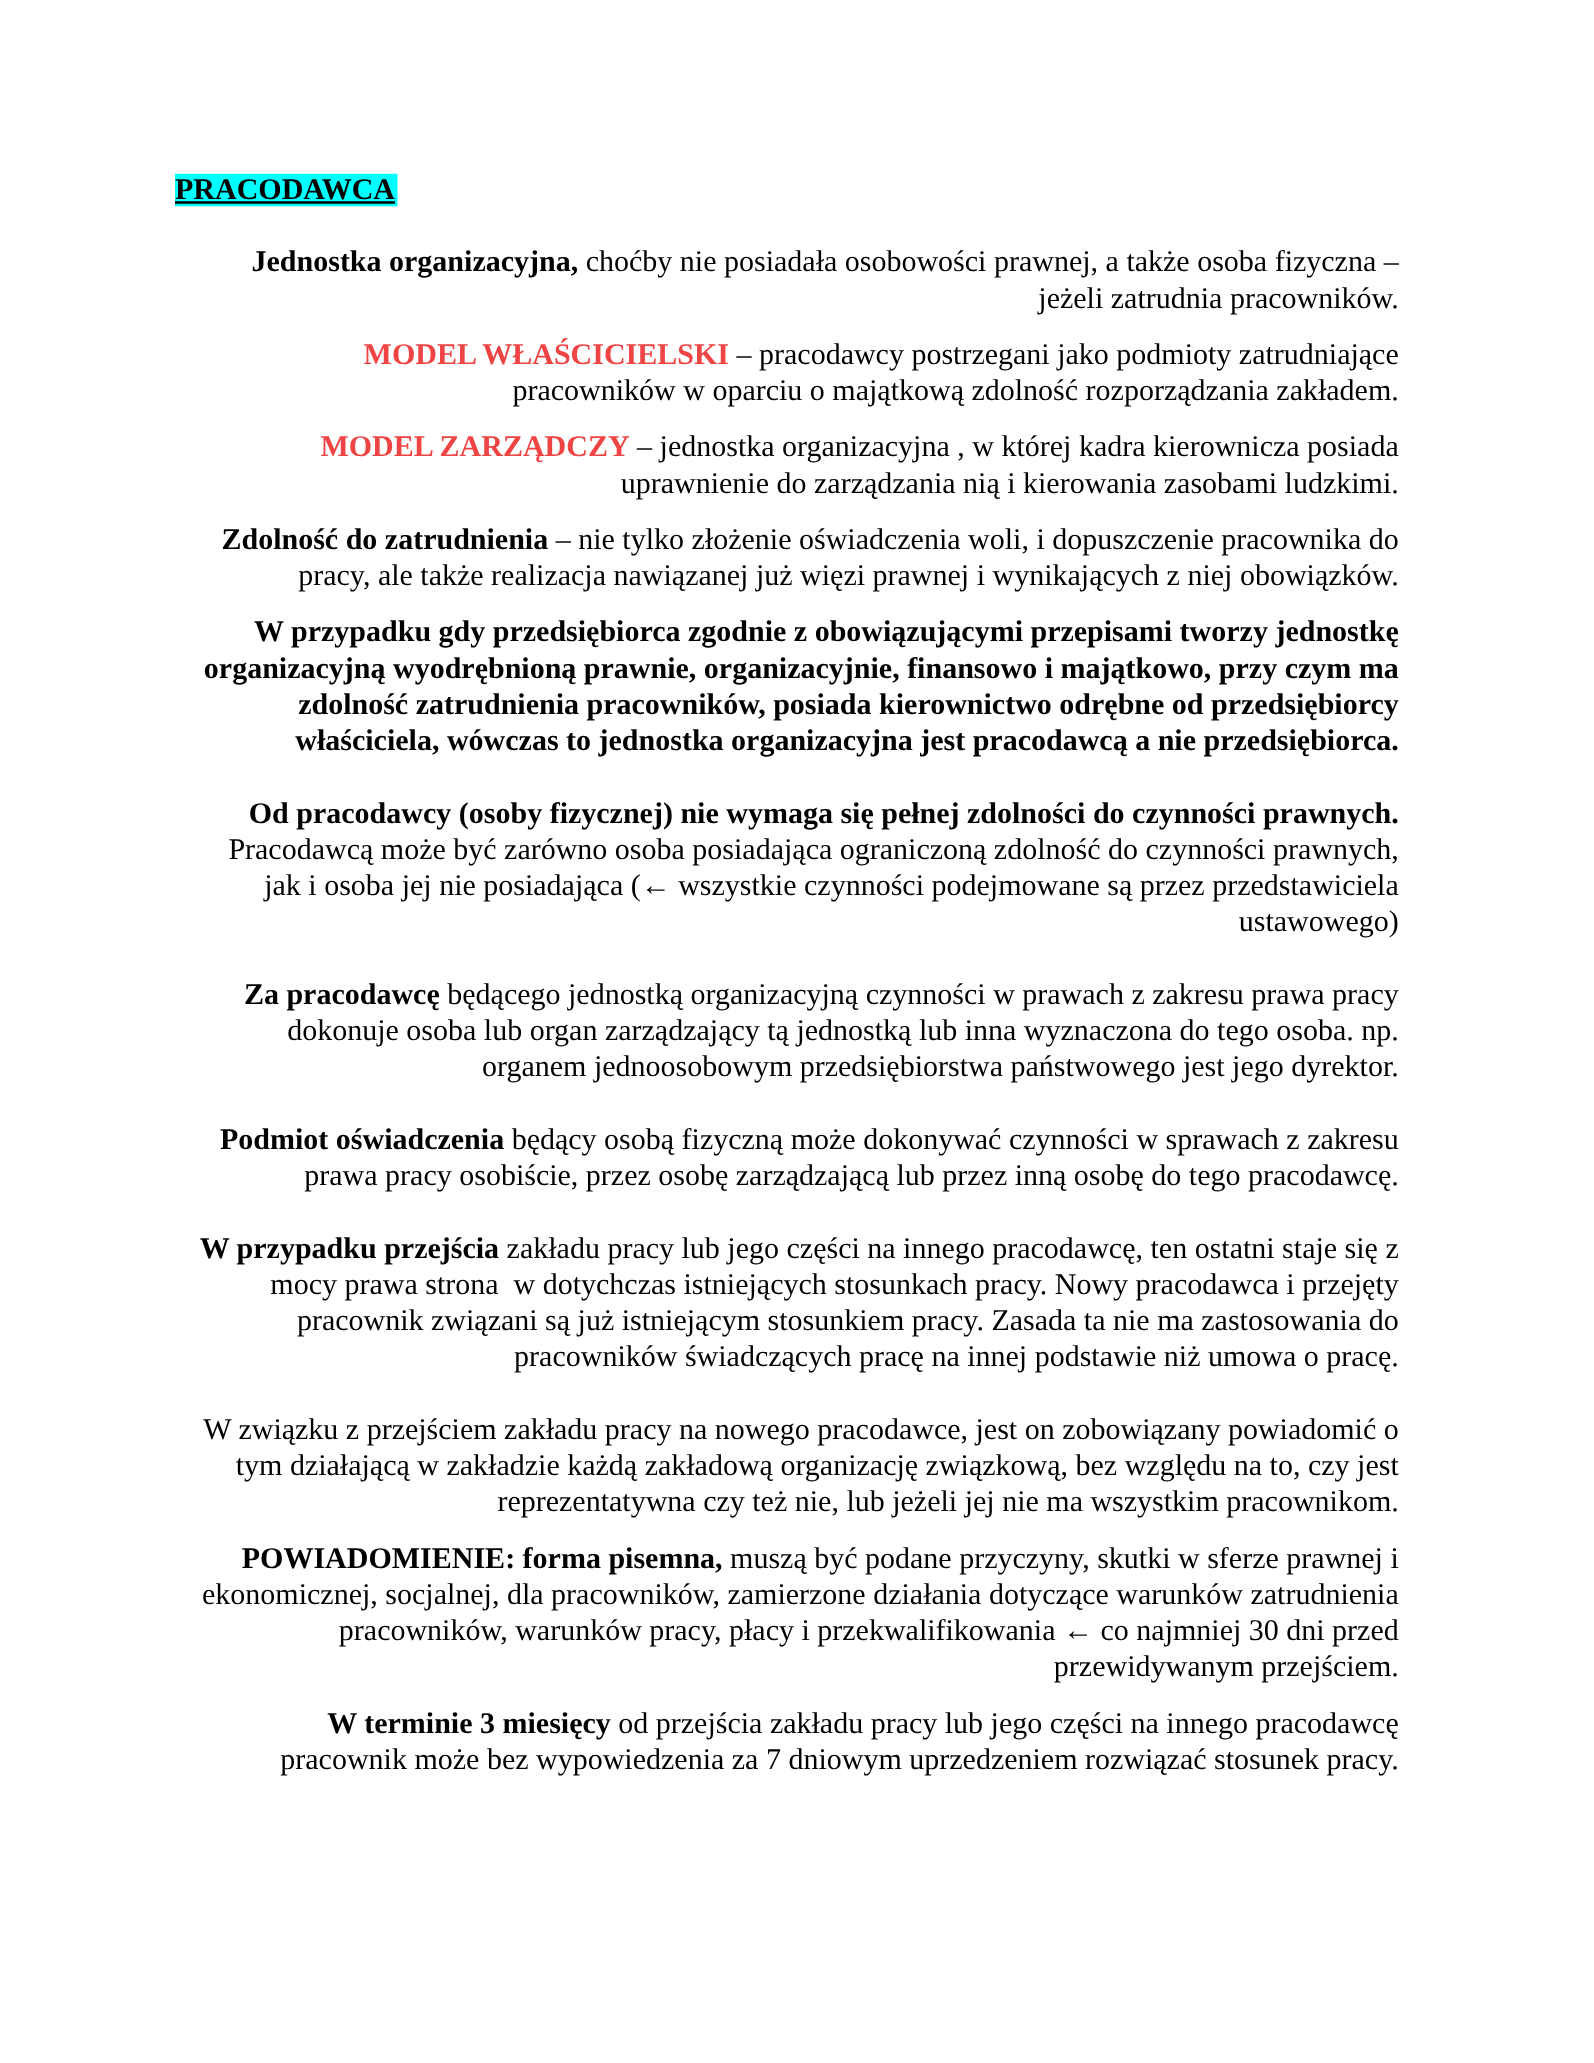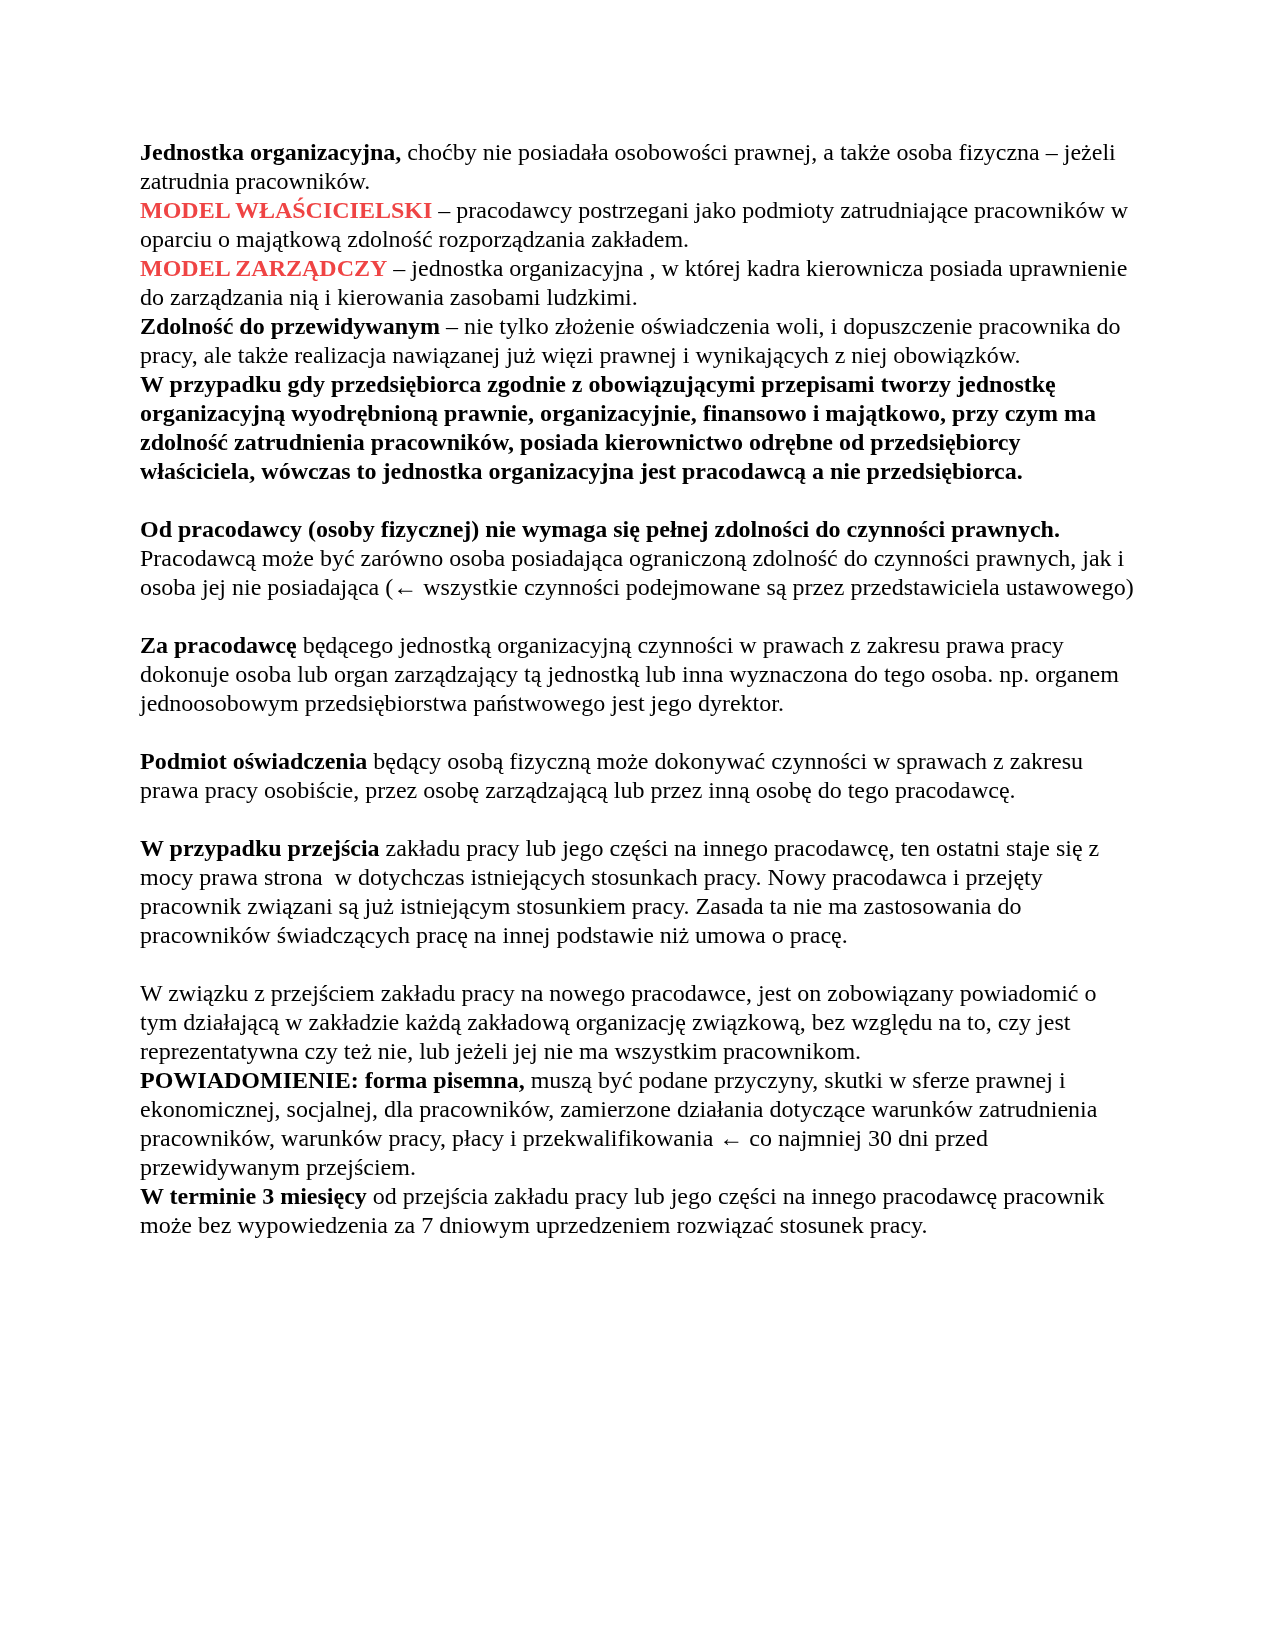--- a/index.html
+++ b/index.html
@@ -23,38 +23,40 @@
     font-size: 24px;
     line-height: 29px;
     font-weight: bold;
   }
   .title-mark {
     background: #00ffff;
     text-decoration: underline;
     padding: 0 2px 0 0;
   }
   p.para {
-    margin: 0;
+    margin: 16px;
+    text-align: right;
   }
   p.gap {
     margin-top: 29px;
   }
   .run { white-space: pre-wrap; }
   .bold { font-weight: bold; }
   .red { color: #ef4444; }
 </style>
 </head>
 <body>
 
 <div class="page">
+  <h1 class="heading"><span class="title-mark">PRACODAWCA</span></h1>
   <div id="doc-body">
       <p class="para"><span class="run bold">Jednostka organizacyjna,</span><span class="run"> choćby nie posiadała osobowości prawnej, a także osoba fizyczna – jeżeli zatrudnia pracowników.</span></p>
       <p class="para"><span class="run bold red">MODEL WŁAŚCICIELSKI</span><span class="run"> – pracodawcy postrzegani jako podmioty zatrudniające pracowników w oparciu o majątkową zdolność rozporządzania zakładem.</span></p>
       <p class="para"><span class="run bold red">MODEL ZARZĄDCZY</span><span class="run"> – jednostka organizacyjna , w której kadra kierownicza posiada uprawnienie do zarządzania nią i kierowania zasobami ludzkimi.</span></p>
-      <p class="para"><span class="run bold">Zdolność do przewidywanym</span><span class="run"> – nie tylko złożenie oświadczenia woli, i dopuszczenie pracownika do pracy, ale także realizacja nawiązanej już więzi prawnej i wynikających z niej obowiązków.</span></p>
+      <p class="para"><span class="run bold">Zdolność do zatrudnienia</span><span class="run"> – nie tylko złożenie oświadczenia woli, i dopuszczenie pracownika do pracy, ale także realizacja nawiązanej już więzi prawnej i wynikających z niej obowiązków.</span></p>
       <p class="para"><span class="run bold">W przypadku gdy przedsiębiorca zgodnie z obowiązującymi przepisami tworzy jednostkę organizacyjną wyodrębnioną prawnie, organizacyjnie, finansowo i majątkowo, przy czym ma zdolność zatrudnienia pracowników, posiada kierownictwo odrębne od przedsiębiorcy właściciela, wówczas to jednostka organizacyjna jest pracodawcą a nie przedsiębiorca.</span></p>
       <p class="para gap"><span class="run bold">Od pracodawcy (osoby fizycznej) nie wymaga się pełnej zdolności do czynności prawnych.</span><span class="run"> Pracodawcą może być zarówno osoba posiadająca ograniczoną zdolność do czynności prawnych, jak i osoba jej nie posiadająca (← wszystkie czynności podejmowane są przez przedstawiciela ustawowego)</span></p>
       <p class="para gap"><span class="run bold">Za pracodawcę</span><span class="run"> będącego jednostką organizacyjną czynności w prawach z zakresu prawa pracy dokonuje osoba lub organ zarządzający tą jednostką lub inna wyznaczona do tego osoba. np. organem jednoosobowym przedsiębiorstwa państwowego jest jego dyrektor.</span></p>
       <p class="para gap"><span class="run bold">Podmiot oświadczenia</span><span class="run"> będący osobą fizyczną może dokonywać czynności w sprawach z zakresu prawa pracy osobiście, przez osobę zarządzającą lub przez inną osobę do tego pracodawcę.</span></p>
       <p class="para gap"><span class="run bold">W przypadku przejścia</span><span class="run"> zakładu pracy lub jego części na innego pracodawcę, ten ostatni staje się z mocy prawa strona  w dotychczas istniejących stosunkach pracy. Nowy pracodawca i przejęty pracownik związani są już istniejącym stosunkiem pracy. Zasada ta nie ma zastosowania do pracowników świadczących pracę na innej podstawie niż umowa o pracę.</span></p>
       <p class="para gap"><span class="run">W związku z przejściem zakładu pracy na nowego pracodawce, jest on zobowiązany powiadomić o tym działającą w zakładzie każdą zakładową organizację związkową, bez względu na to, czy jest reprezentatywna czy też nie, lub jeżeli jej nie ma wszystkim pracownikom.</span></p>
       <p class="para"><span class="run bold">POWIADOMIENIE: forma pisemna,</span><span class="run"> muszą być podane przyczyny, skutki w sferze prawnej i ekonomicznej, socjalnej, dla pracowników, zamierzone działania dotyczące warunków zatrudnienia pracowników, warunków pracy, płacy i przekwalifikowania ← co najmniej 30 dni przed przewidywanym przejściem.</span></p>
       <p class="para"><span class="run bold">W terminie 3 miesięcy</span><span class="run"> od przejścia zakładu pracy lub jego części na innego pracodawcę pracownik może bez wypowiedzenia za 7 dniowym uprzedzeniem rozwiązać stosunek pracy.</span></p>
     </div>
 </div>

